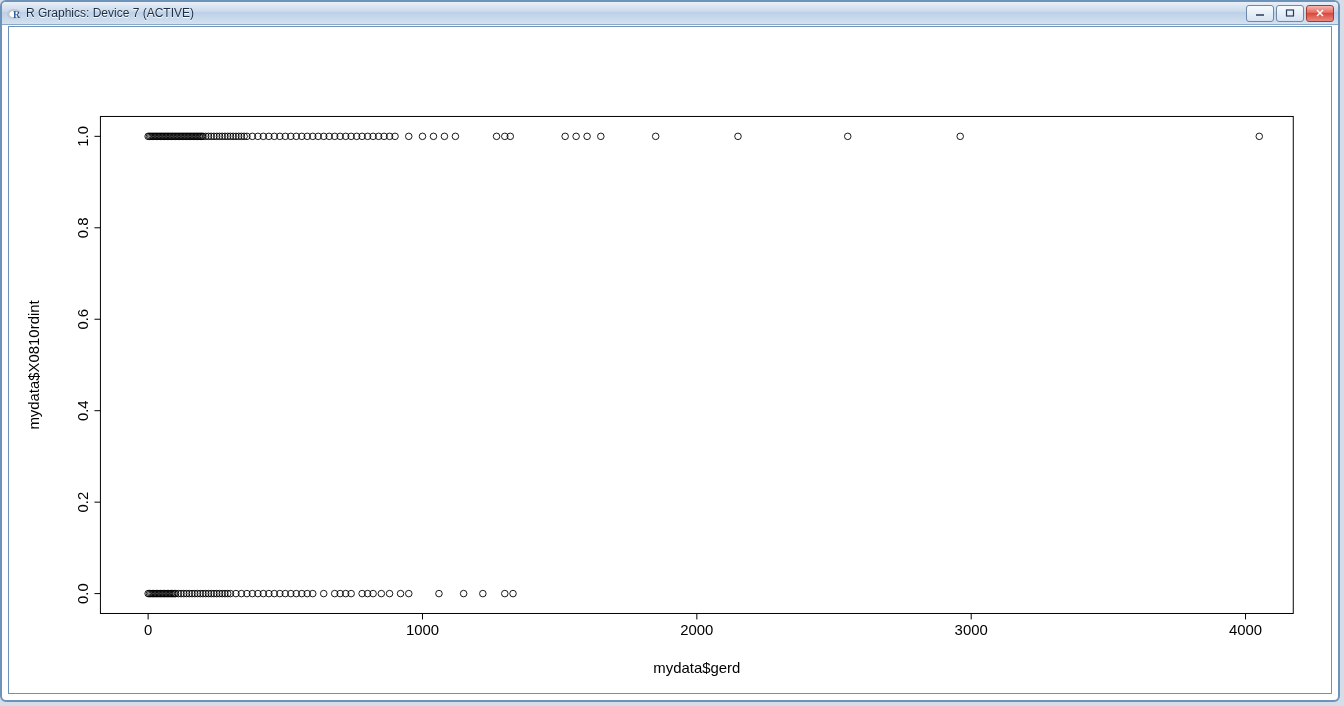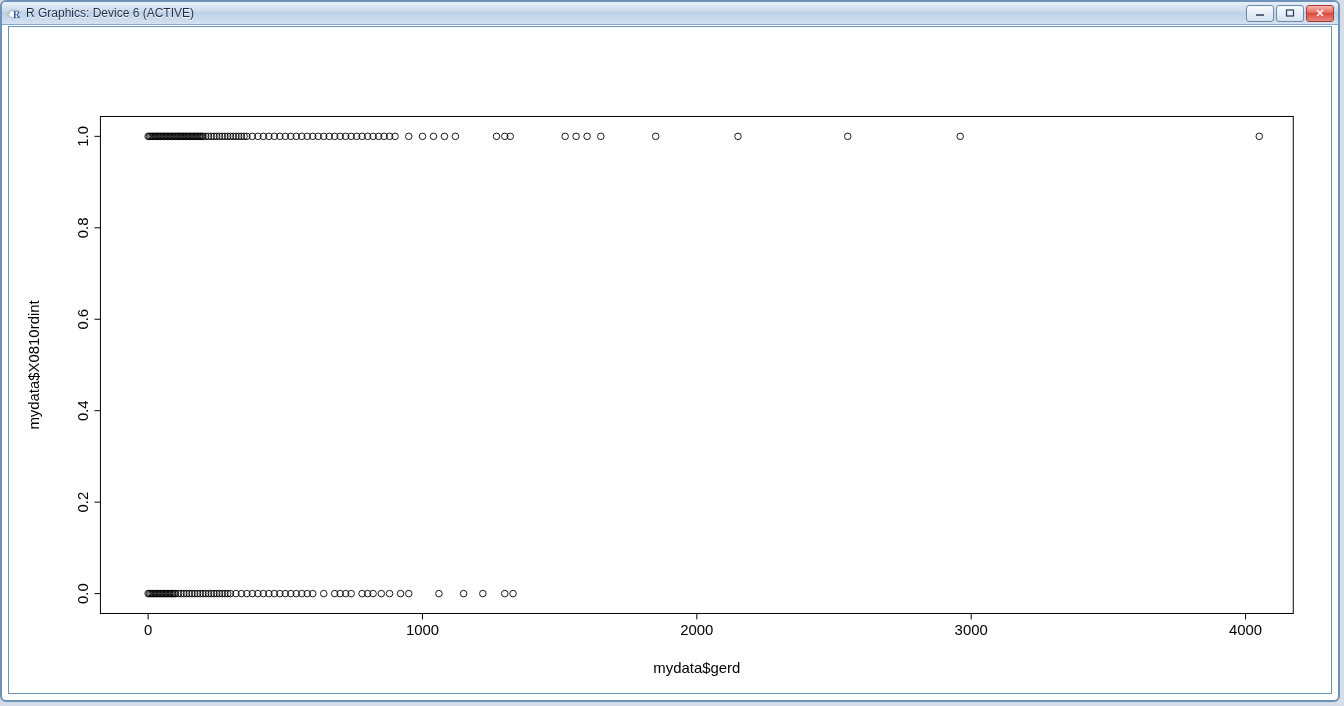--- a/index.html
+++ b/index.html
@@ -85,21 +85,21 @@
 
 <div class="window">
   <div class="titlebar">
     <span class="r-icon">
       <svg viewBox="0 0 16 16" width="16" height="16">
         <ellipse cx="8" cy="9" rx="7" ry="5" fill="#c0c7cf"></ellipse>
         <ellipse cx="8.5" cy="9.2" rx="5" ry="3.4" fill="#fff"></ellipse>
         <text x="7" y="13" font-family="Georgia,serif" font-size="10" font-weight="bold" fill="#2f5fa8">R</text>
       </svg>
     </span>
-    <span class="title-text">R Graphics: Device 6 (ACTIVE)</span>
+    <span class="title-text">R Graphics: Device 7 (ACTIVE)</span>
     <div class="win-buttons">
       <div class="win-btn">
         <svg width="10" height="8">
             <line x1="1" y1="6" x2="9" y2="6" stroke="#2a3a55" stroke-width="1.5"></line>
           </svg>
       </div>
       <div class="win-btn">
         <svg width="10" height="8">
             <rect x="1.5" y="1" width="7" height="6" fill="none" stroke="#2a3a55" stroke-width="1.2"></rect>
           </svg>

